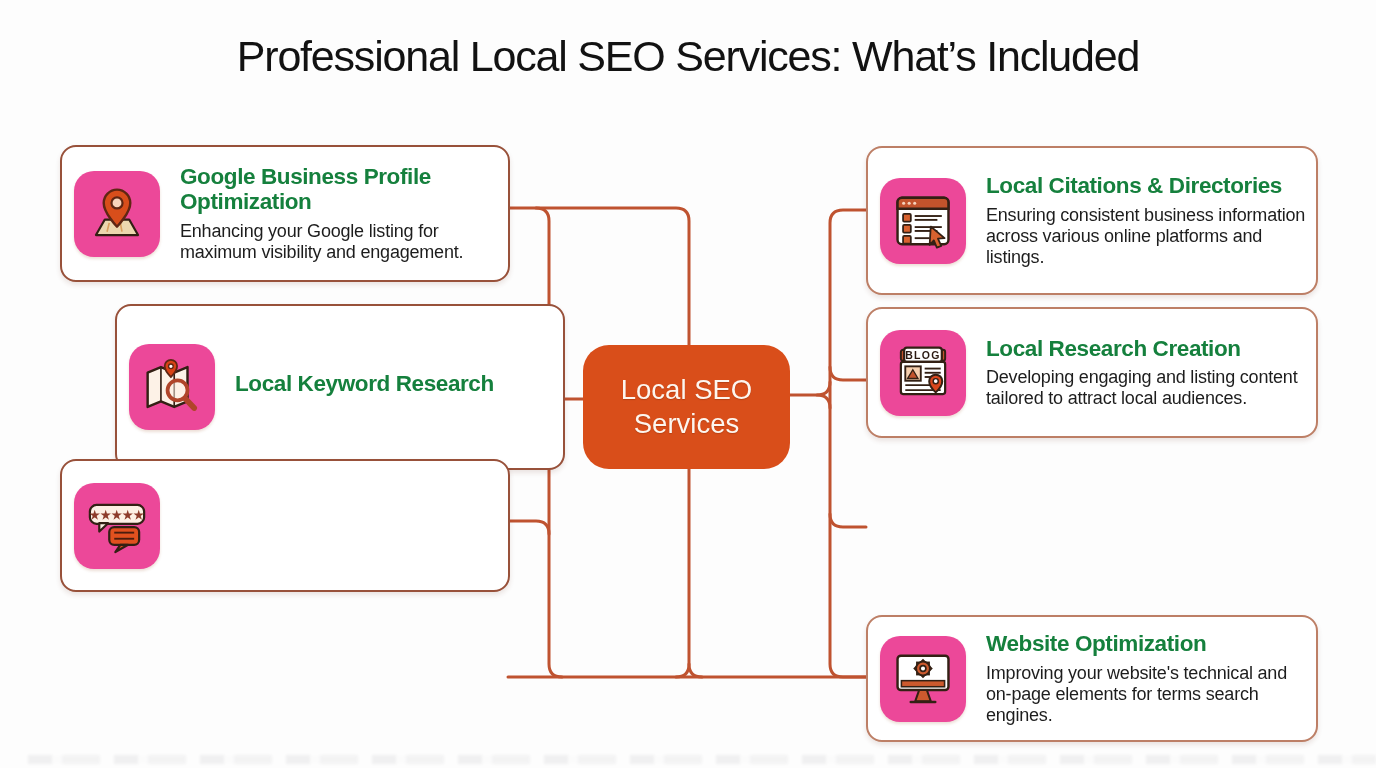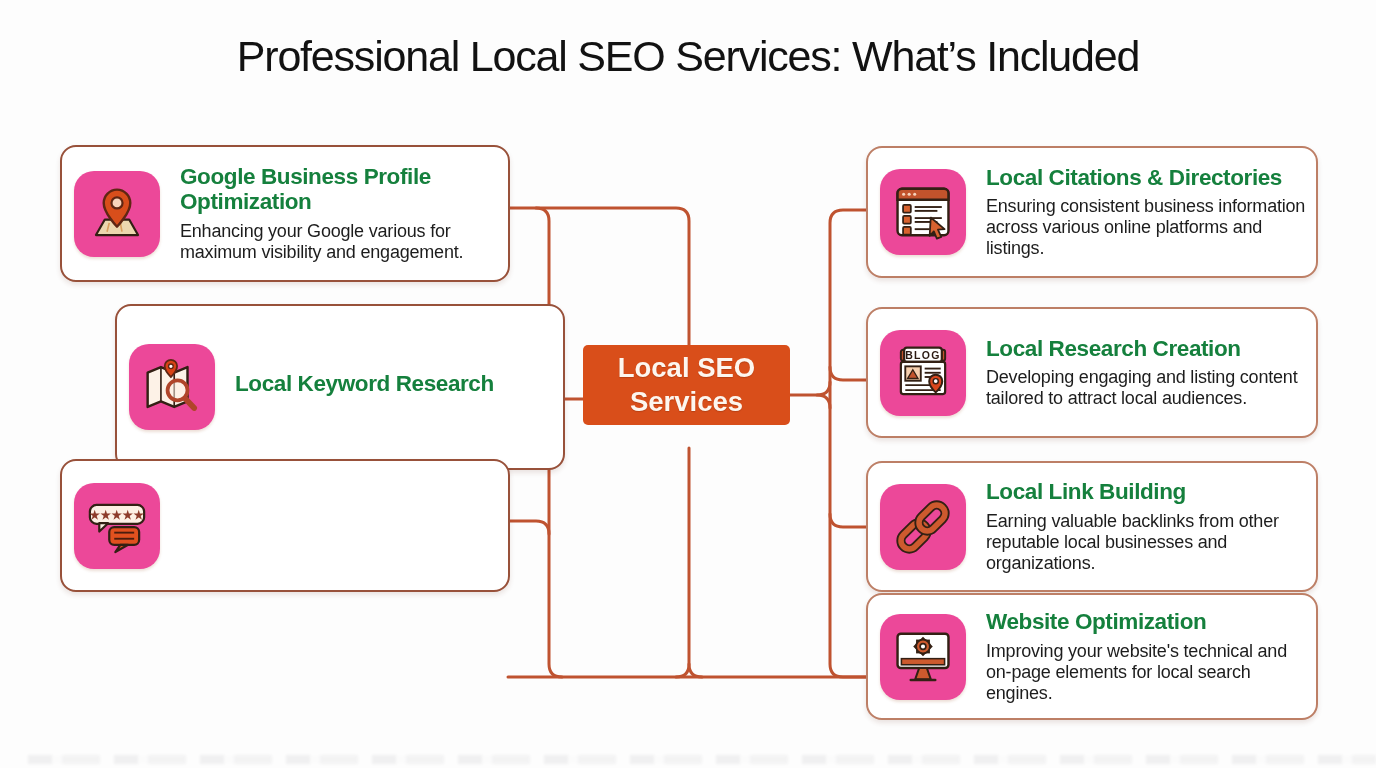--- a/index.html
+++ b/index.html
@@ -19,46 +19,46 @@
     position:absolute; background:#ffffff;
     border:2.5px solid #98513a; border-radius:16px;
     box-shadow:0 3px 5px rgba(96,44,22,0.12);
     display:flex; align-items:center; gap:20px;
     padding:8px 10px 8px 12px; box-sizing:border-box;
   }
   .card.right { border-color:#bd7f66; }
   .c1 { left:60px;  top:145px; width:450px; height:137px; }
   .c2 { left:76px;  top:304px; width:450px; height:166px;margin-left:39px; }
   .c3 { left:60px;  top:459px; width:450px; height:133px; }
-  .c4 { left:866px; top:146px; width:452px; height:132px; }
+  .c4 { left:866px; top:146px; width:452px; height:149px; }
   .c5 { left:866px; top:307px; width:452px; height:131px; }
   .c6 { left:866px; top:461px; width:452px; height:131px; }
-  .c7 { left:866px; top:593px; width:452px; height:127px; }
+  .c7 { left:866px; top:615px; width:452px; height:127px; }
 
   .icon-tile {
     flex:0 0 auto; width:86px; height:86px; border-radius:20px;
     background:#ec4899;
     display:flex; align-items:center; justify-content:center;
     box-shadow:0 2px 3px rgba(150,70,30,0.18);
   }
   .card-text { flex:1; min-width:0; }
   .card-title {
     font-size:22.5px; font-weight:700; color:#15803d;
     letter-spacing:-0.4px; line-height:1.12; margin-bottom:6px;
   }
   .card-desc {
     font-size:18px; color:#1d1d1d; letter-spacing:-0.2px;
     line-height:1.17;
   }
 
   .center-node {
-    position:absolute; left:583px; top:345px; width:207px; height:80px;
-    background:#d94e1a; border-radius:5px;
+    position:absolute; left:583px; top:345px; width:207px; height:124px;
+    background:#d94e1a; border-radius:26px;
     display:flex; align-items:center; justify-content:center;
-    text-align:center; color:#fdf6ef; font-size:27.5px; font-weight:700;
+    text-align:center; color:#fdf6ef; font-size:27.5px; font-weight:400;
     line-height:1.25; padding:0 25px; box-sizing:border-box;
     text-shadow:0 1px 1px rgba(120,40,10,0.35);
   }
 
   .bottom-artifact {
     position:absolute; left:28px; right:0; bottom:4px; height:9px;
     background:repeating-linear-gradient(90deg,
       rgba(70,70,80,0.16) 0px, rgba(70,70,80,0.16) 24px,
       rgba(70,70,80,0.02) 24px, rgba(70,70,80,0.02) 34px,
       rgba(70,70,80,0.12) 34px, rgba(70,70,80,0.12) 72px,
@@ -99,21 +99,21 @@
       <svg viewBox="0 0 56 56" width="62" height="62">
         <polygon points="9,47 17,33 39,33 47,47" fill="#ecd7ae" stroke="#332014" stroke-width="2" stroke-linejoin="round"></polygon>
         <line x1="21" y1="36" x2="19" y2="44" stroke="#d9a05e" stroke-width="1.5"></line>
         <line x1="31" y1="36" x2="32.5" y2="44" stroke="#d9a05e" stroke-width="1.5"></line>
         <path d="M28 6 C21.4 6 16 11.4 16 18 C16 27 28 39.5 28 39.5 C28 39.5 40 27 40 18 C40 11.4 34.6 6 28 6 Z" fill="#d84e1b" stroke="#5f2613" stroke-width="2.2" stroke-linejoin="round"></path>
         <circle cx="28" cy="18" r="5" fill="#f7d3bb" stroke="#5f2613" stroke-width="2"></circle>
       </svg>
     </div>
     <div class="card-text">
       <div class="card-title">Google Business Profile Optimization</div>
-      <div class="card-desc">Enhancing your Google various for maximum visibility and engagement.</div>
+      <div class="card-desc">Enhancing your Google listing for maximum visibility and engagement.</div>
     </div>
   </div>
 
   <div class="card left c2">
     <div class="icon-tile">
       <svg viewBox="0 0 56 56" width="62" height="62">
         <path d="M6,15 L18,10 L30,15 L42,10 L42,41 L30,46 L18,41 L6,46 Z" fill="#fdf2e7" stroke="#332014" stroke-width="2.2" stroke-linejoin="round"></path>
         <line x1="18" y1="10" x2="18" y2="41" stroke="#332014" stroke-width="1.5"></line>
         <line x1="30" y1="15" x2="30" y2="46" stroke="#332014" stroke-width="1.5"></line>
         <path d="M27 3.5 C23.9 3.5 21.4 6 21.4 9.1 C21.4 13.5 27 19 27 19 C27 19 32.6 13.5 32.6 9.1 C32.6 6 30.1 3.5 27 3.5 Z" fill="#d84315" stroke="#5f2613" stroke-width="1.6"></path>
@@ -186,51 +186,35 @@
         <path d="M39.5 29.5 C36.2 29.5 33.6 32.1 33.6 35.4 C33.6 40 39.5 45.5 39.5 45.5 C39.5 45.5 45.4 40 45.4 35.4 C45.4 32.1 42.8 29.5 39.5 29.5 Z" fill="#d8471d" stroke="#332014" stroke-width="1.8"></path>
         <circle cx="39.5" cy="35.4" r="2.3" fill="#ffffff" stroke="#332014" stroke-width="1.3"></circle>
       </svg>
     </div>
     <div class="card-text">
       <div class="card-title">Local Research Creation</div>
       <div class="card-desc">Developing engaging and listing content tailored to attract local audiences.</div>
     </div>
   </div>
 
-  <div class="card right c6">
-    <div class="icon-tile">
-      <svg viewBox="0 0 56 56" width="62" height="62" style="overflow:visible">
-        <g transform="rotate(-45 28 28)">
-          <rect x="3" y="20.5" width="27" height="15" rx="7.5" fill="none" stroke="#332014" stroke-width="8.4"></rect>
-          <rect x="3" y="20.5" width="27" height="15" rx="7.5" fill="none" stroke="#cd5a2e" stroke-width="5"></rect>
-          <rect x="26" y="20.5" width="27" height="15" rx="7.5" fill="none" stroke="#332014" stroke-width="8.4"></rect>
-          <rect x="26" y="20.5" width="27" height="15" rx="7.5" fill="none" stroke="#cd5a2e" stroke-width="5"></rect>
-        </g>
-      </svg>
-    </div>
-    <div class="card-text">
-      <div class="card-title">Local Link Building</div>
-      <div class="card-desc">Earning valuable backlinks from other reputable local businesses and organizations.</div>
-    </div>
-  </div>
 
   <div class="card right c7">
     <div class="icon-tile">
       <svg viewBox="0 0 56 56" width="62" height="62">
         <rect x="5" y="7" width="46" height="31" rx="3" fill="#ffffff" stroke="#332014" stroke-width="2.2"></rect>
         <rect x="8.5" y="29.5" width="39" height="5.5" fill="#cd5a2e" stroke="#332014" stroke-width="1.4"></rect>
         <rect x="22.5" y="13" width="11" height="11" fill="#cd5a2e" stroke="#332014" stroke-width="1.5" transform="rotate(45 28 18.5)"></rect>
         <rect x="22.5" y="13" width="11" height="11" fill="#cd5a2e" stroke="#332014" stroke-width="1.5"></rect>
         <circle cx="28" cy="18.5" r="6.2" fill="#cd5a2e" stroke="#332014" stroke-width="1.6"></circle>
         <circle cx="28" cy="18.5" r="2.6" fill="#ffffff" stroke="#332014" stroke-width="1.5"></circle>
         <path d="M24.5,38 L21,48 H35 L31.5,38 Z" fill="#cd5a2e" stroke="#332014" stroke-width="1.8" stroke-linejoin="round"></path>
         <line x1="17" y1="48.8" x2="39" y2="48.8" stroke="#332014" stroke-width="2.4" stroke-linecap="round"></line>
       </svg>
     </div>
     <div class="card-text">
       <div class="card-title">Website Optimization</div>
-      <div class="card-desc">Improving your website's technical and on-page elements for local search engines.</div>
+      <div class="card-desc">Improving your website's technical and on-page elements for terms search engines.</div>
     </div>
   </div>
 
   <div class="bottom-artifact"></div>
 
 </div>
 
 </body></html>

